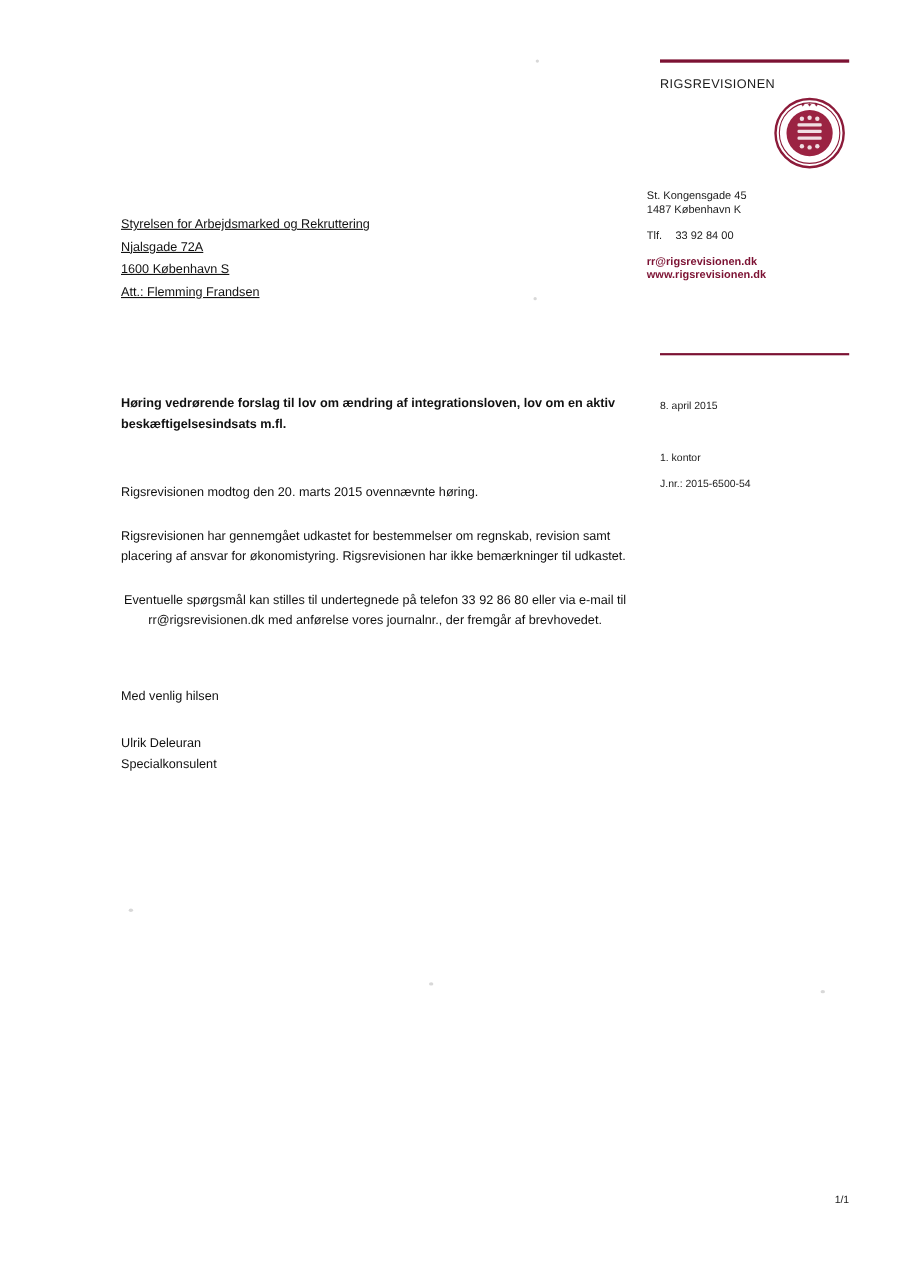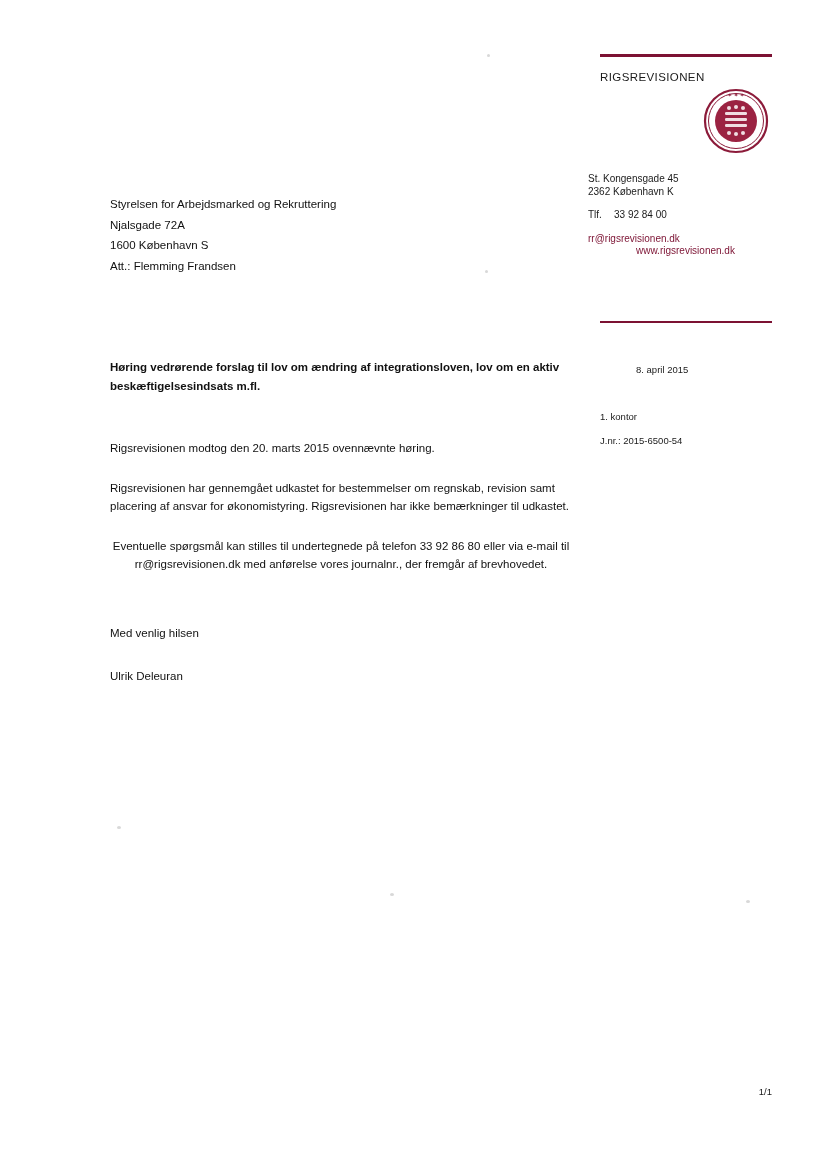--- a/index.html
+++ b/index.html
@@ -55,55 +55,56 @@
   .lh-address {
     position: absolute;
     left: 588px;
     top: 173px;
     width: 180px;
     font-size: 10px;
     line-height: 12.5px;
     color: #1a1a1a;
   }
   .lh-address .block { margin-bottom: 11px; }
-  .lh-address .block:last-child { margin-bottom: 0; }
+  .lh-address .block:last-child { margin-bottom: 0; font-weight: bold; }
   .lh-address .tlf-label { display: inline-block; width: 26px; }
-  .lh-web { color: #7c1233; margin-left: 48px; }
+  .lh-web { color: #7c1233; }
   .lh-mail { color: #7c1233; }
 
   .lh-rule2 {
     position: absolute;
     left: 600px;
     top: 321px;
     width: 172px;
     height: 2px;
     background: #7c1233;
   }
 
   .lh-meta {
     position: absolute;
     left: 600px;
     top: 363px;
     width: 180px;
     font-size: 9.5px;
     line-height: 13px;
     color: #1a1a1a;
   }
-  .lh-meta .m1 { margin-bottom: 34px; margin-left: 36px; }
+  .lh-meta .m1 { margin-bottom: 34px; }
   .lh-meta .m2 { margin-bottom: 11px; }
 
   
   .recipient {
     position: absolute;
     left: 110px;
     top: 194px;
     width: 420px;
     font-size: 11.5px;
     line-height: 20.5px;
     color: #111;
+    text-decoration: underline;
   }
 
   
   .body-block {
     position: absolute;
     left: 110px;
     top: 358px;
     width: 462px;
     font-size: 11.5px;
     line-height: 18.5px;
@@ -173,21 +174,21 @@
       </g>
       <g fill="#8c1b3a" font-family="'Liberation Serif', serif" font-size="5.6">
         <text x="33" y="9" text-anchor="middle">✦ ✦ ✦</text>
       </g>
     </svg>
   </div>
 
   <div class="lh-address">
     <div class="block">
       <div>St. Kongensgade 45</div>
-      <div>2362 København K</div>
+      <div>1487 København K</div>
     </div>
     <div class="block">
       <span class="tlf-label">Tlf.</span><span>33 92 84 00</span>
     </div>
     <div class="block">
       <div class="lh-mail">rr@rigsrevisionen.dk</div>
       <div class="lh-web">www.rigsrevisionen.dk</div>
     </div>
   </div>
 
@@ -209,20 +210,21 @@
   <div class="body-block">
     <div class="subject">Høring vedrørende forslag til lov om ændring af integrationsloven, lov om en aktiv beskæftigelsesindsats m.fl.</div>
     <div class="para">Rigsrevisionen modtog den 20. marts 2015 ovennævnte høring.</div>
     <div class="para">Rigsrevisionen har gennemgået udkastet for bestemmelser om regnskab, revision samt placering af ansvar for økonomistyring. Rigsrevisionen har ikke bemærkninger til udkastet.</div>
     <div class="para">Eventuelle spørgsmål kan stilles til undertegnede på telefon 33 92 86 80 eller via e-mail til rr@rigsrevisionen.dk med anførelse vores journalnr., der fremgår af brevhovedet.</div>
   </div>
 
   <div class="closing">
     <div class="greeting">Med venlig hilsen</div>
     <div>Ulrik Deleuran</div>
+    <div>Specialkonsulent</div>
   </div>
 
   <div class="page-number">1/1</div>
 
   <div class="speck" style="left:487px; top:54px; width:3px; height:3px;"></div>
   <div class="speck" style="left:485px; top:270px; width:3px; height:3px;"></div>
   <div class="speck" style="left:117px; top:826px; width:4px; height:3px;"></div>
   <div class="speck" style="left:390px; top:893px; width:4px; height:3px;"></div>
   <div class="speck" style="left:746px; top:900px; width:4px; height:3px;"></div>
 

